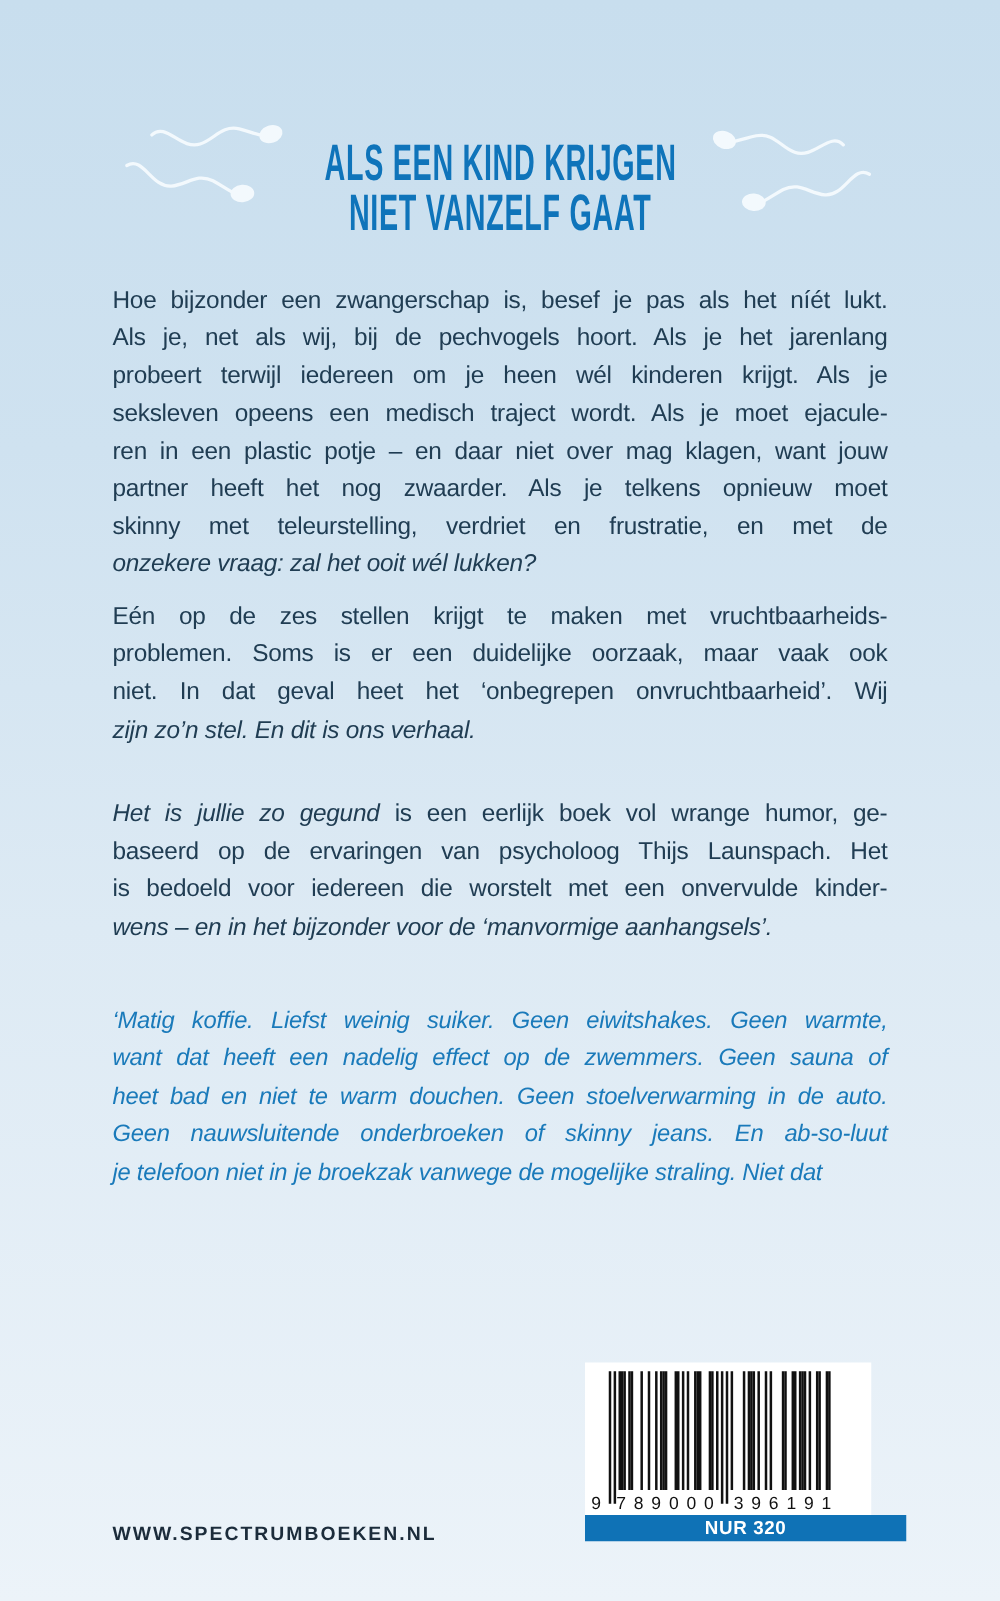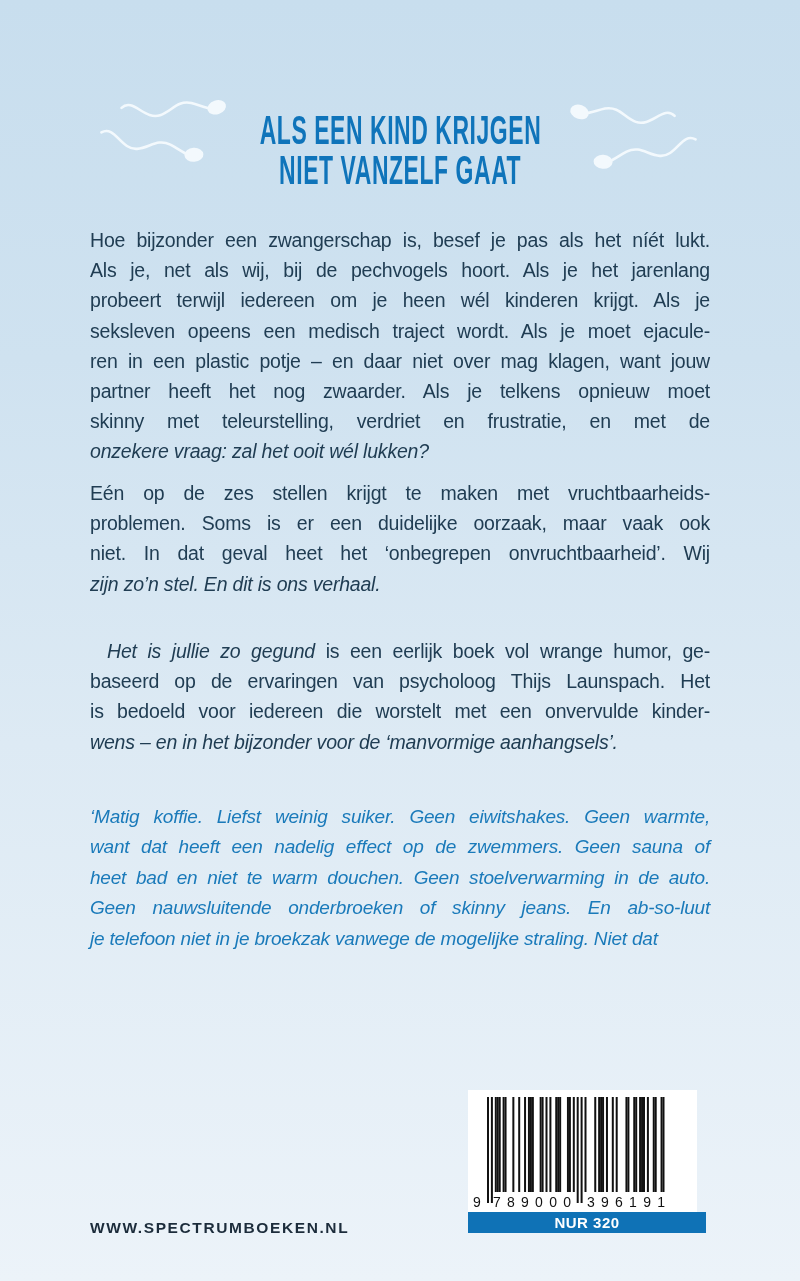--- a/index.html
+++ b/index.html
@@ -27,21 +27,21 @@
   .sperm path{fill:none;stroke:#f3f9fd;stroke-width:2.6;stroke-linecap:round;}
   .sperm ellipse{fill:#f3f9fd;}
   .s1{left:118px;top:88px;transform:rotate(-4deg);}
   .s2{left:95px;top:126px;transform:rotate(10deg);}
   .s3{left:558px;top:94px;transform:scaleX(-1) rotate(-6deg);}
   .s4{left:582px;top:133px;transform:scaleX(-1) rotate(10deg);}
   
   .website{position:absolute;left:90px;top:1219px;font-size:15.5px;font-weight:700;letter-spacing:1.6px;color:#1c2c3b;}
   .barcode-box{position:absolute;left:468px;top:1090px;width:229px;height:122px;background:#ffffff;}
   .bc-digit{font-family:"Liberation Sans",sans-serif;font-size:14px;fill:#111;}
-  .nur-bar{position:absolute;left:468px;top:1212px;width:238px;height:21px;background:var(--nur);
+  .nur-bar{position:absolute;left:468px;top:1212px;width:257px;height:21px;background:var(--nur);
     display:flex;align-items:center;justify-content:center;color:#ffffff;font-size:15px;font-weight:700;letter-spacing:0.5px;}
 </style>
 </head>
 <body>
 
 <div class="cover">
 
   <svg class="sperm s1" width="120" height="50" viewBox="0 0 120 50">
     <path d="M4 16 C16 6, 26 30, 42 26 C54 23, 60 12, 74 16 C80 18, 84 20, 90 22"></path>
     <ellipse cx="99" cy="22" rx="9.5" ry="7" transform="rotate(-14 99 22)"></ellipse>
@@ -74,21 +74,21 @@
       <div class="line">skinny met teleurstelling, verdriet en frustratie, en met de</div>
       <div class="line">onzekere vraag: zal het ooit wél lukken?</div>
     </div>
   <div class="para p2">
       <div class="line">Eén op de zes stellen krijgt te maken met vruchtbaarheids-</div>
       <div class="line">problemen. Soms is er een duidelijke oorzaak, maar vaak ook</div>
       <div class="line">niet. In dat geval heet het ‘onbegrepen onvruchtbaarheid’. Wij</div>
       <div class="line">zijn zo’n stel. En dit is ons verhaal.</div>
     </div>
   <div class="para p3">
-      <div class="line"><span style="font-style: italic; margin-left: 17px;">Het is jullie zo gegund</span><span> is een eerlijk boek vol wrange humor, ge-</span></div>
+      <div class="line"><span style="font-style: italic;">Het is jullie zo gegund</span><span> is een eerlijk boek vol wrange humor, ge-</span></div>
       <div class="line">baseerd op de ervaringen van psycholoog Thijs Launspach. Het</div>
       <div class="line">is bedoeld voor iedereen die worstelt met een onvervulde kinder-</div>
       <div class="line">wens – en in het bijzonder voor de ‘manvormige aanhangsels’.</div>
     </div>
   <div class="para quote">
       <div class="line">‘Matig koffie. Liefst weinig suiker. Geen eiwitshakes. Geen warmte,</div>
       <div class="line">want dat heeft een nadelig effect op de zwemmers. Geen sauna of</div>
       <div class="line">heet bad en niet te warm douchen. Geen stoelverwarming in de auto.</div>
       <div class="line">Geen nauwsluitende onderbroeken of skinny jeans. En ab-so-luut</div>
       <div class="line">je telefoon niet in je broekzak vanwege de mogelijke straling. Niet dat</div>

